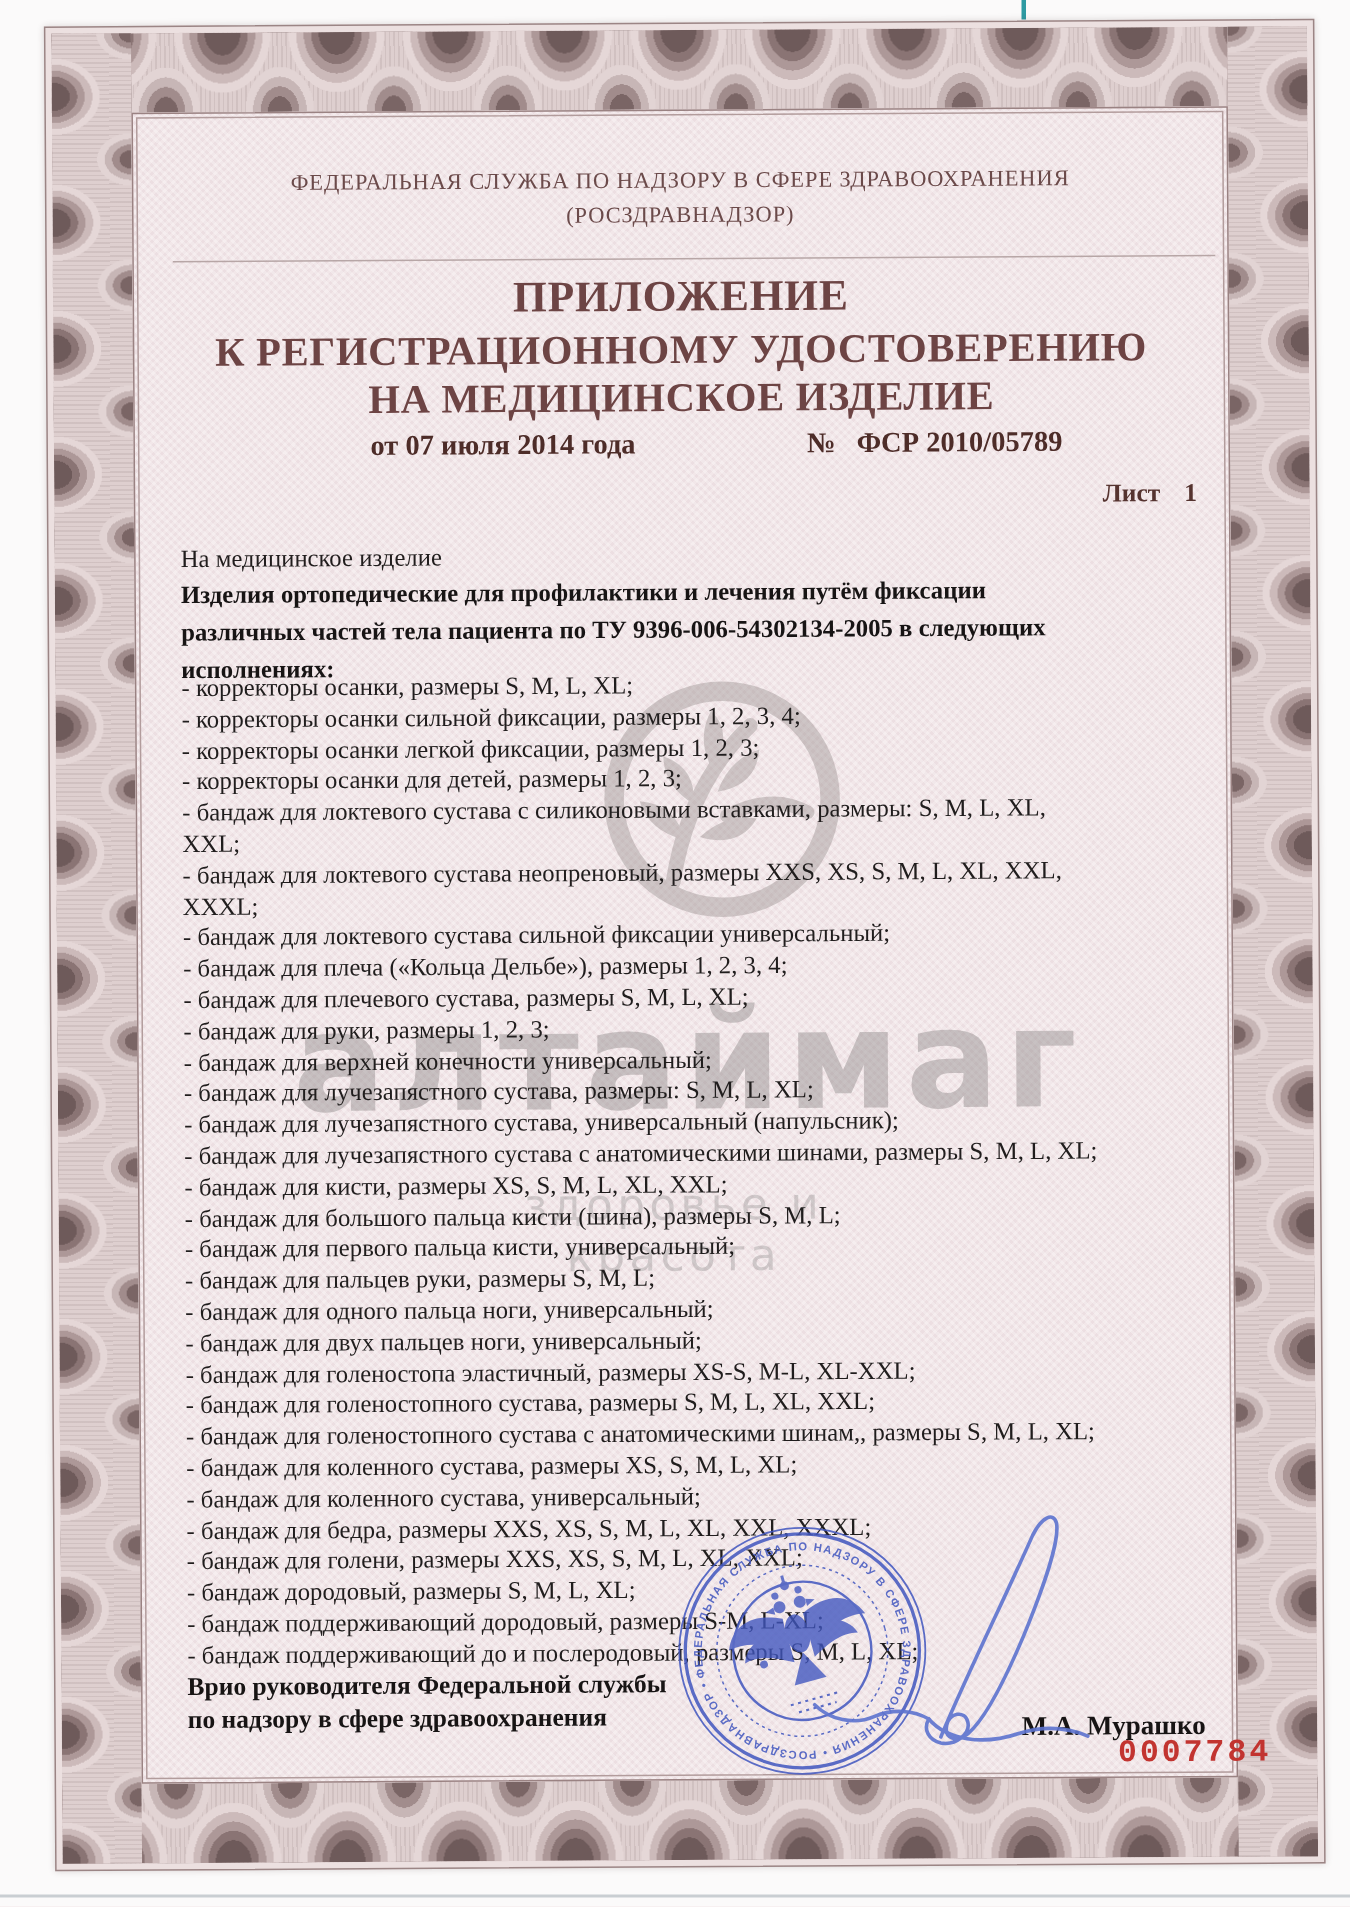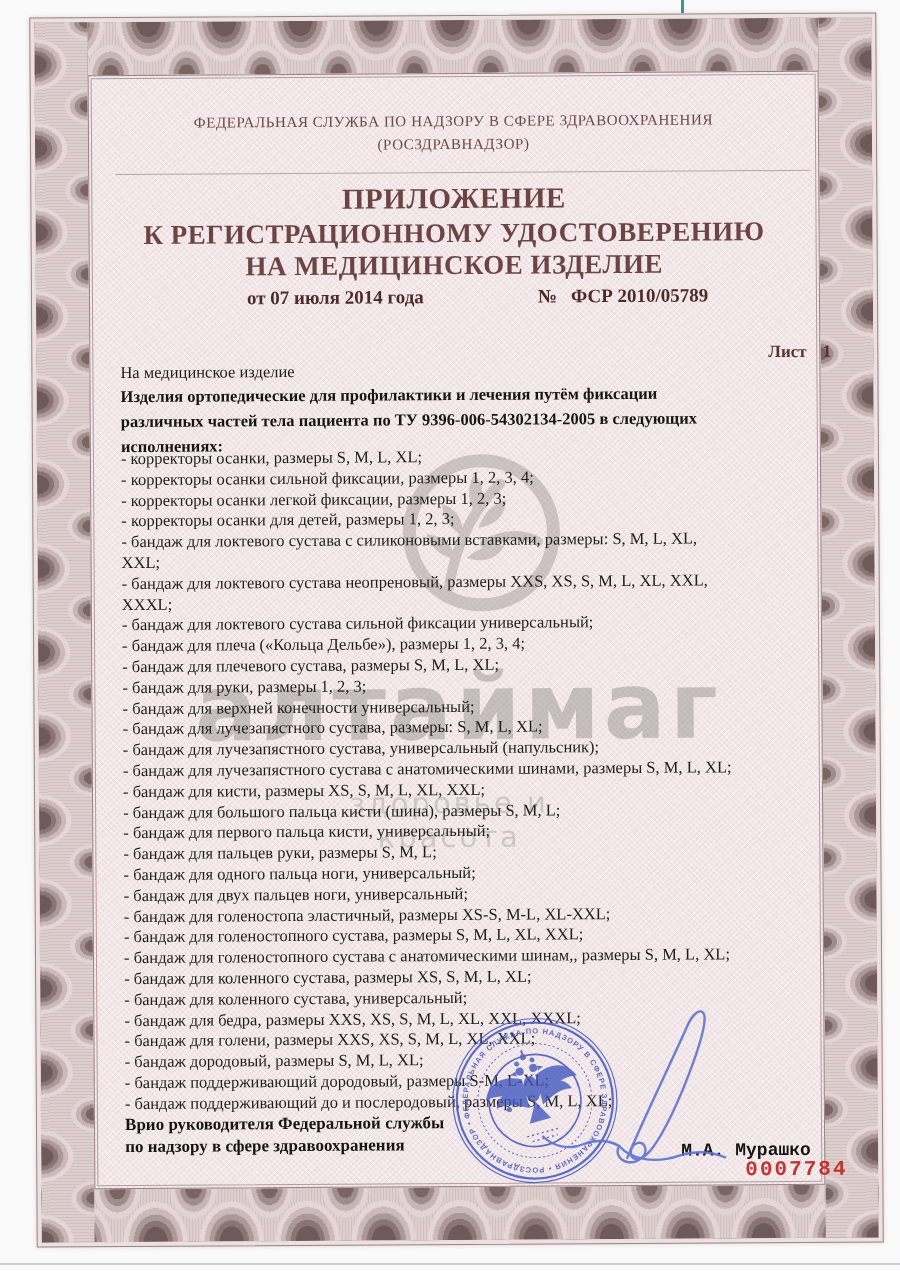--- a/index.html
+++ b/index.html
@@ -75,29 +75,29 @@
   .hdr{position:absolute;left:0;right:0;top:36px;text-align:center;
        font-size:15px;line-height:23px;letter-spacing:.6px;color:#6b4a4a;}
   .divider{position:absolute;left:26px;right:8px;top:98px;height:1px;background:#b7a6a6;}
   .title{position:absolute;left:0;right:0;text-align:center;font-weight:bold;color:#6d4444;letter-spacing:.5px;}
   .t1{top:108px;font-size:29px;}
   .t2{top:144px;font-size:27px;}
   .t3{top:176px;font-size:27px;}
   .meta-date{position:absolute;left:157px;top:212px;font-size:19px;font-weight:bold;color:#4d2c28;}
   .meta-num{position:absolute;left:448px;top:212px;font-size:19px;font-weight:bold;color:#4d2c28;}
   .meta-num .no{margin-right:14px;}
-  .sheet{position:absolute;left:678px;top:247px;font-size:17px;font-weight:bold;color:#55332f;margin-top:23px;}
+  .sheet{position:absolute;left:645px;top:247px;font-size:17px;font-weight:bold;color:#55332f;}
   .sheet .num{margin-left:16px;}
   .intro{position:absolute;left:30px;top:287px;font-size:16.5px;color:#211d1d;}
   .product{position:absolute;left:30px;top:308px;width:704px;font-size:16.5px;font-weight:bold;
            line-height:25px;color:#171414;white-space:pre-line;}
   .list{position:absolute;left:30px;top:373px;width:704px;font-size:16.5px;line-height:20.8px;color:#201d1d;}
   .list .item{white-space:pre-line;}
   .signoff{position:absolute;left:30px;top:1038px;font-size:17px;font-weight:bold;line-height:21.5px;color:#171414;}
-  .signer{position:absolute;left:586px;top:1068px;font-size:18px;font-weight:bold;color:#171414;font-family:Liberation Mono, monospace;}
+  .signer{position:absolute;left:586px;top:1068px;font-size:18px;font-weight:bold;color:#171414;}
   .serial{position:absolute;left:650px;top:1086px;font-size:21px;font-weight:bold;
           font-family:"Liberation Mono","DejaVu Sans Mono",monospace;letter-spacing:2px;color:#c23430;}
 
   
   .wm-word{position:absolute;left:80px;top:580px;width:572px;text-align:center;
            font-family:"DejaVu Sans","Liberation Sans",sans-serif;font-weight:bold;
            font-size:92px;letter-spacing:4px;color:rgba(136,132,132,.42);}
   .wm-tagline{position:absolute;left:200px;top:712px;width:312px;text-align:center;
            font-family:"DejaVu Sans","Liberation Sans",sans-serif;
            font-size:29px;letter-spacing:3px;color:rgba(148,144,144,.38);}

